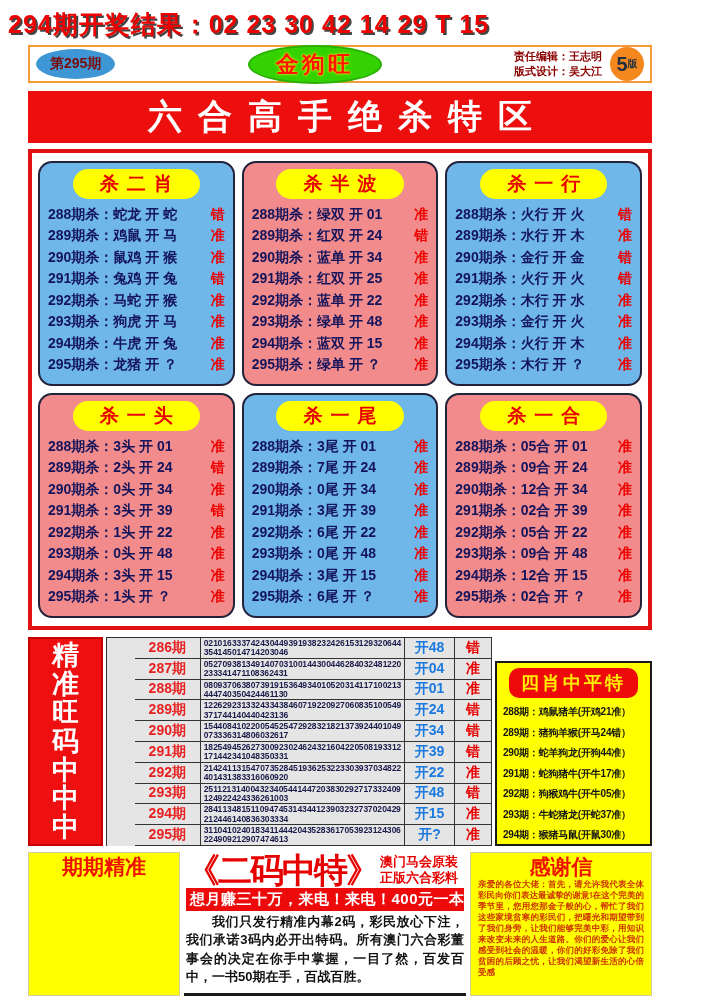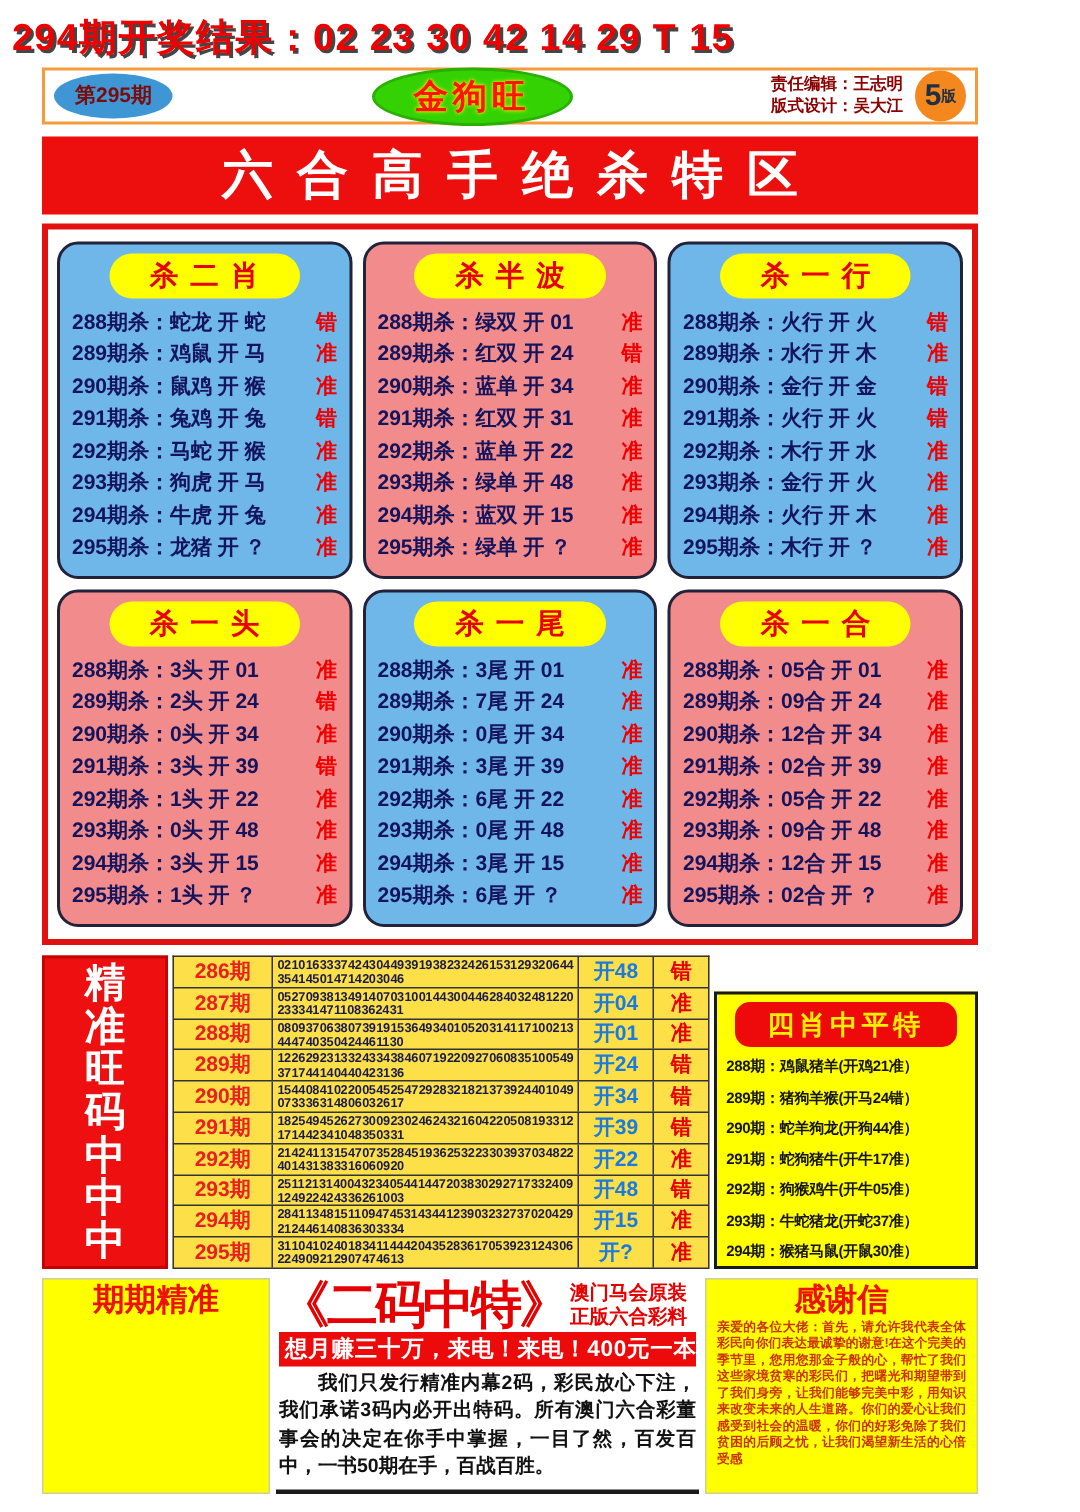--- a/index.html
+++ b/index.html
@@ -78,21 +78,21 @@
   .kr-verdict { color:#ee0000; }
 
   
   .mid-section { margin-top:7px; display:flex; gap:3px; height:209px; }
   .wang-strip {
     width:86px; background:#ee1010; border:2px solid #c40000;
     display:flex; flex-direction:column; justify-content:space-around;
     align-items:center; padding:2px 0;
   }
   .strip-char { color:#ffffff; font-size:27px; font-weight:900; line-height:1; }
-  .wang-table { flex:1; border:1px solid #333; border-bottom:none; background:#fde047; }
+  .wang-table { flex:1; border:1px solid #333; border-bottom:none; background:#e5e5e5;padding-left:28px; }
   .wang-row {
     display:flex; height:20.8px; border-bottom:1px solid #333; align-items:stretch;
   }
   .w-period {
     width:66px; display:flex; align-items:center; justify-content:center;
     color:#e82020; font-weight:900; font-size:14px; border-right:1px solid #333;
   }
   .w-nums { flex:1; padding:1px 3px; overflow:hidden; border-right:1px solid #333; }
   .w-line {
     font-size:8.5px; font-weight:700; color:#1a1a4a; line-height:9.3px;
@@ -230,21 +230,21 @@
         </div>
         <div class="kill-row">
           <span class="kr-label">289期杀：红双 开 24</span>
           <span class="kr-verdict">错</span>
         </div>
         <div class="kill-row">
           <span class="kr-label">290期杀：蓝单 开 34</span>
           <span class="kr-verdict">准</span>
         </div>
         <div class="kill-row">
-          <span class="kr-label">291期杀：红双 开 31</span>
+          <span class="kr-label">291期杀：红双 开 25</span>
           <span class="kr-verdict">准</span>
         </div>
         <div class="kill-row">
           <span class="kr-label">292期杀：蓝单 开 22</span>
           <span class="kr-verdict">准</span>
         </div>
         <div class="kill-row">
           <span class="kr-label">293期杀：绿单 开 48</span>
           <span class="kr-verdict">准</span>
         </div>

